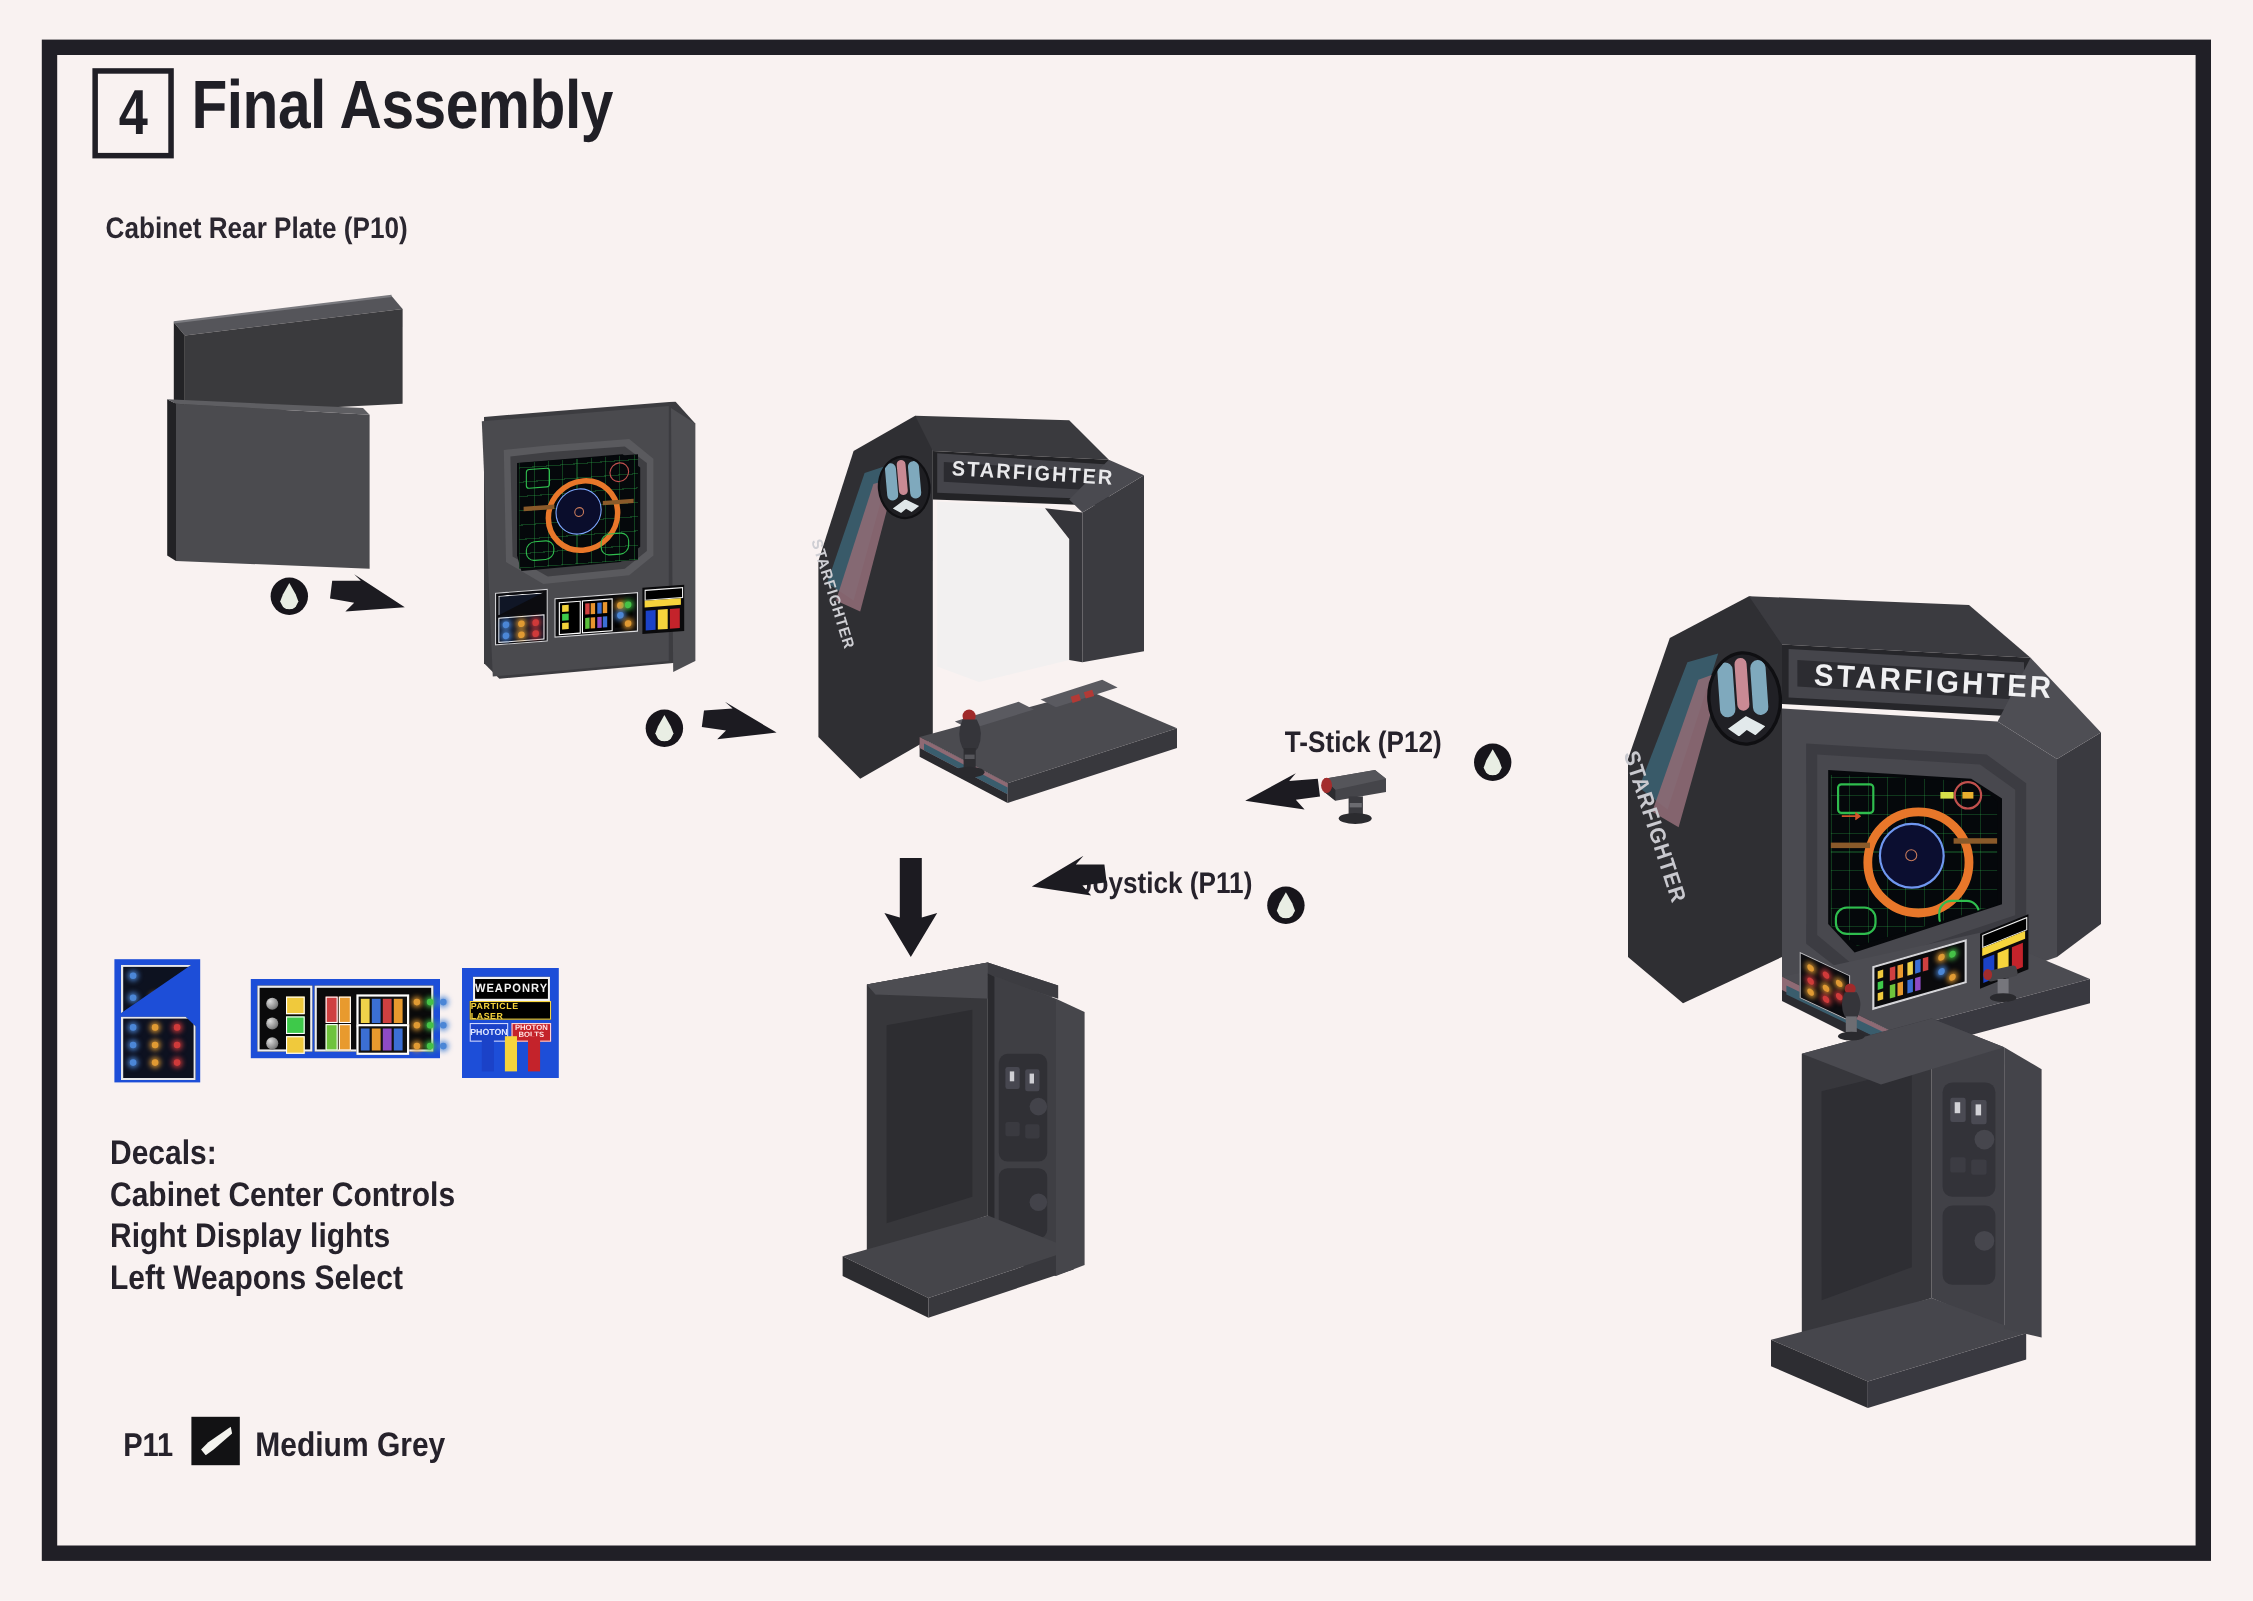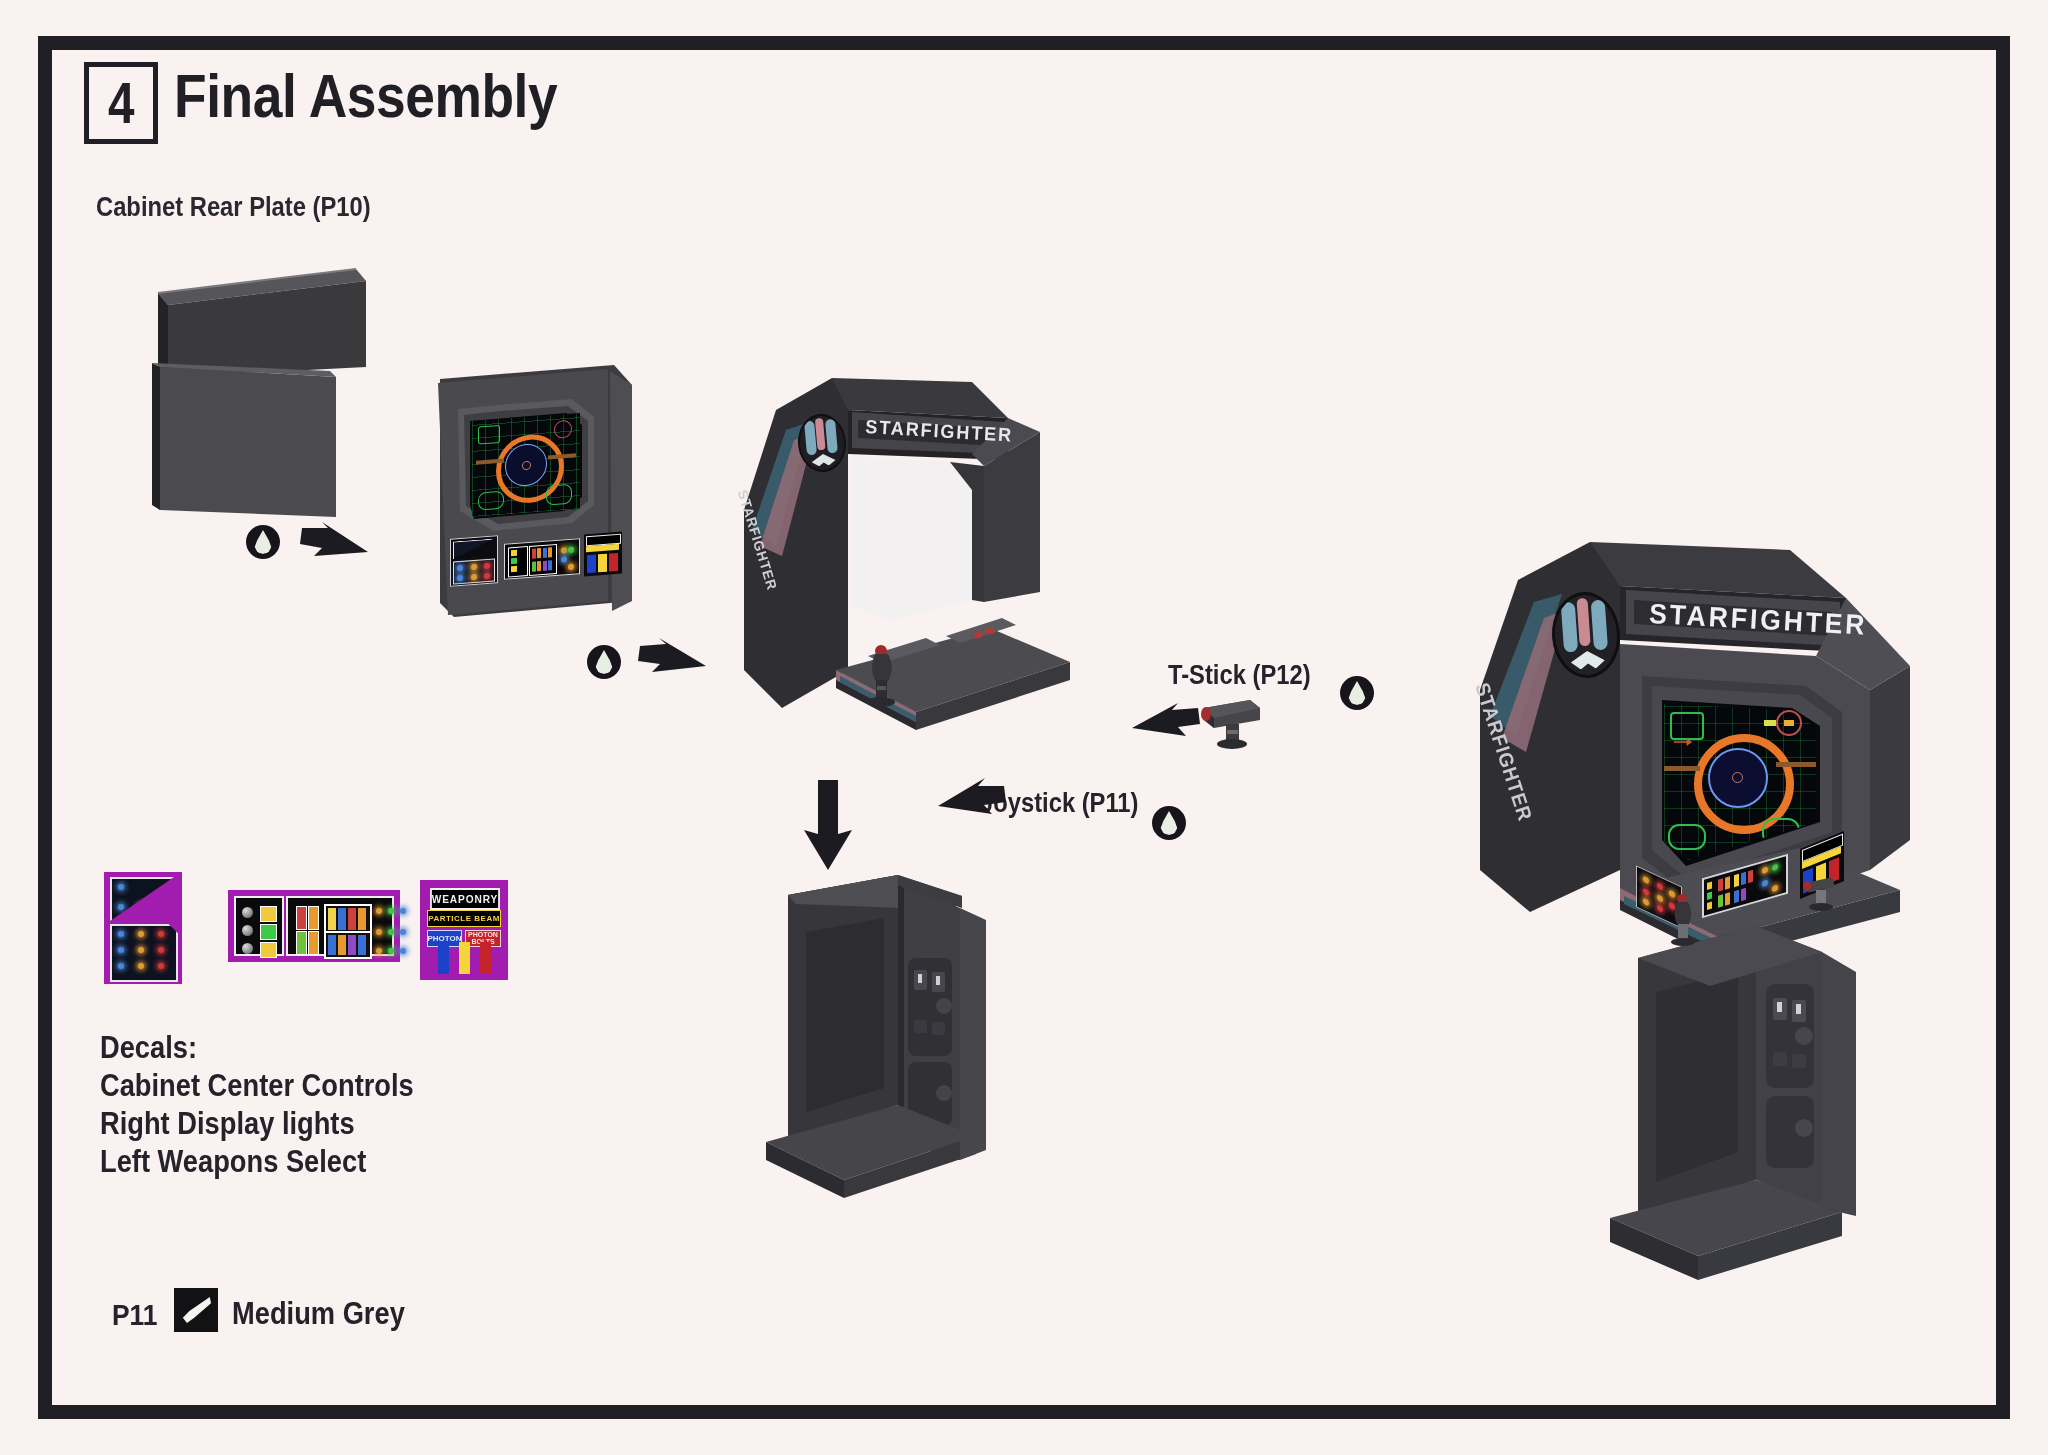--- a/index.html
+++ b/index.html
@@ -58,21 +58,21 @@
   }
   .glue::after{
     content:"";position:absolute;left:50%;top:15%;
     width:18px;height:24px;transform:translateX(-50%);
     background:#e9eee4;
     border-radius:50% 50% 50% 50% / 62% 62% 38% 38%;
     clip-path:polygon(50% 0%,82% 42%,96% 70%,78% 96%,50% 100%,22% 96%,4% 70%,18% 42%);
   }
 
   
-  .decal{position:absolute;background:#a21caf;box-sizing:border-box;}
+  .decal{position:absolute;background:#1d4ed8;box-sizing:border-box;}
 
   
   .d1{left:104px;top:872px;width:78px;height:112px;}
   .d1 .tri{
     position:absolute;left:6px;top:5px;width:62px;height:42px;
     background:#0d1220;
     clip-path:polygon(0 0,100% 0,0 100%);
     border-left:2px solid #e8e8ea;border-top:2px solid #e8e8ea;
   }
   .d1 .tri::after{
@@ -442,21 +442,21 @@
       <div class="dot g" style="left:100px;top:31px;"></div>
       <div class="dot b" style="left:112px;top:31px;"></div>
       <div class="dot o" style="left:88px;top:50px;"></div>
       <div class="dot g" style="left:100px;top:50px;"></div>
       <div class="dot b" style="left:112px;top:50px;"></div>
     </div>
   </div>
 
   <div class="decal d3">
     <div class="wp-title">WEAPONRY</div>
-    <div class="wp-pb">PARTICLE BEAM</div>
+    <div class="wp-pb">PARTICLE LASER</div>
     <div class="wp-l">PHOTON</div>
     <div class="wp-ph">PHOTON BOLTS</div>
     <div class="wp-col" style="left:18px;background:#1b42c8;"></div>
     <div class="wp-col" style="left:39px;background:#f6d43c;"></div>
     <div class="wp-col" style="left:60px;background:#c4232b;"></div>
   </div>
 
   <div class="lbl" style="left:100px;top:1030px;font-size:31px;">Decals:</div>
   <div class="lbl" style="left:100px;top:1068px;font-size:31px;">Cabinet Center Controls</div>
   <div class="lbl" style="left:100px;top:1106px;font-size:31px;">Right Display lights</div>

